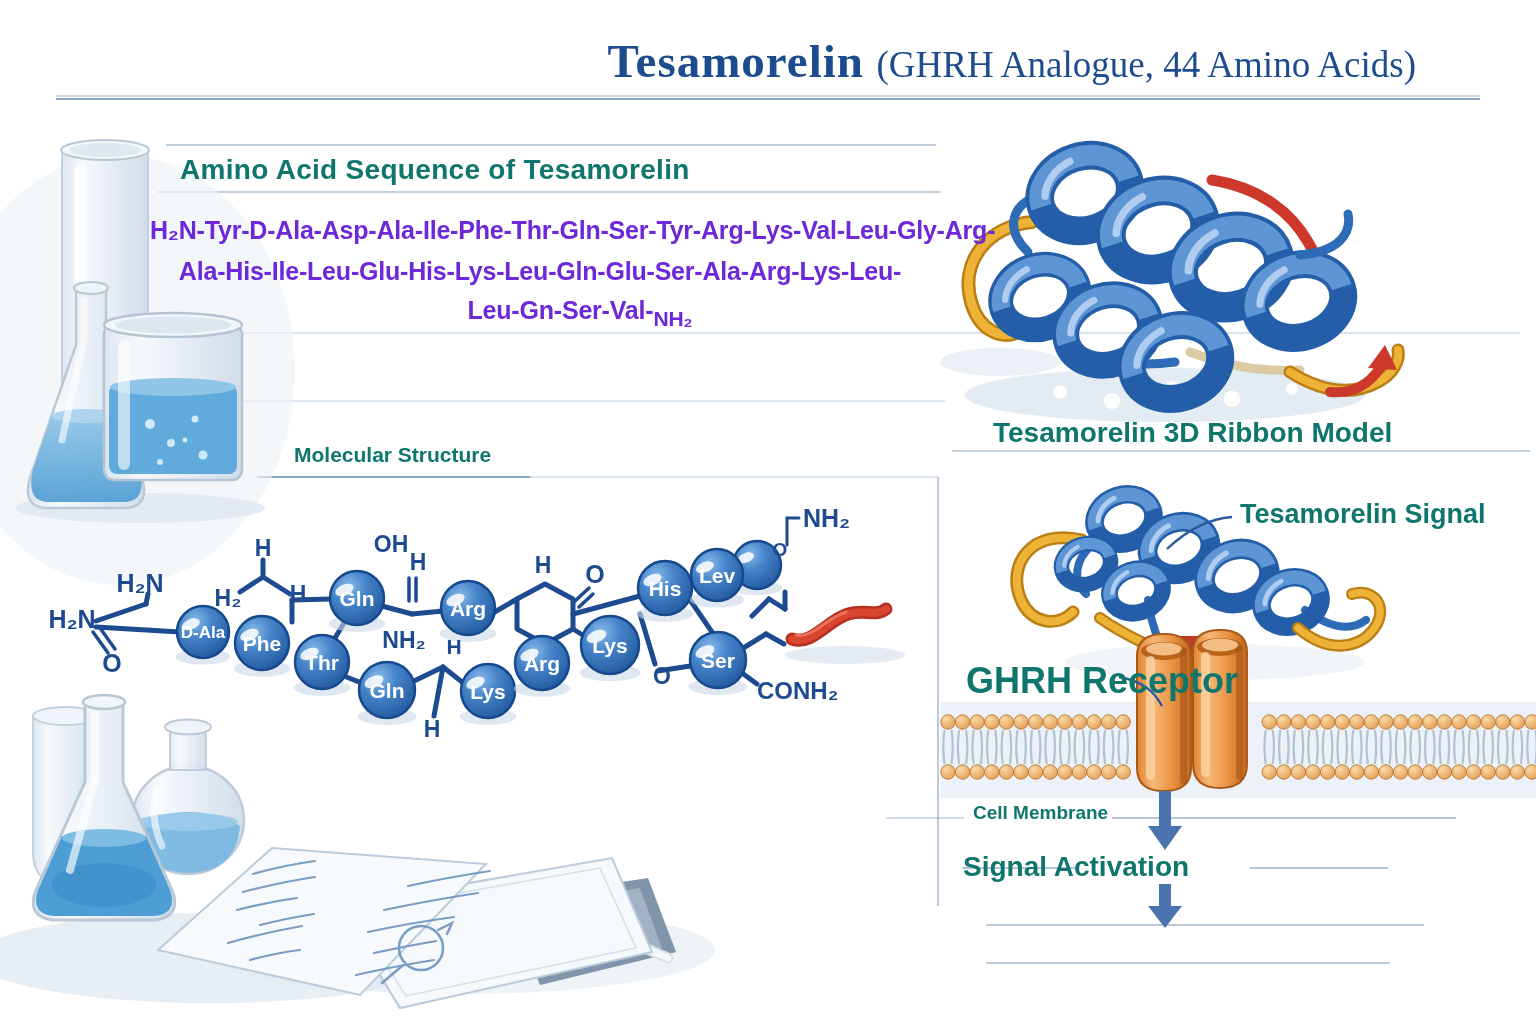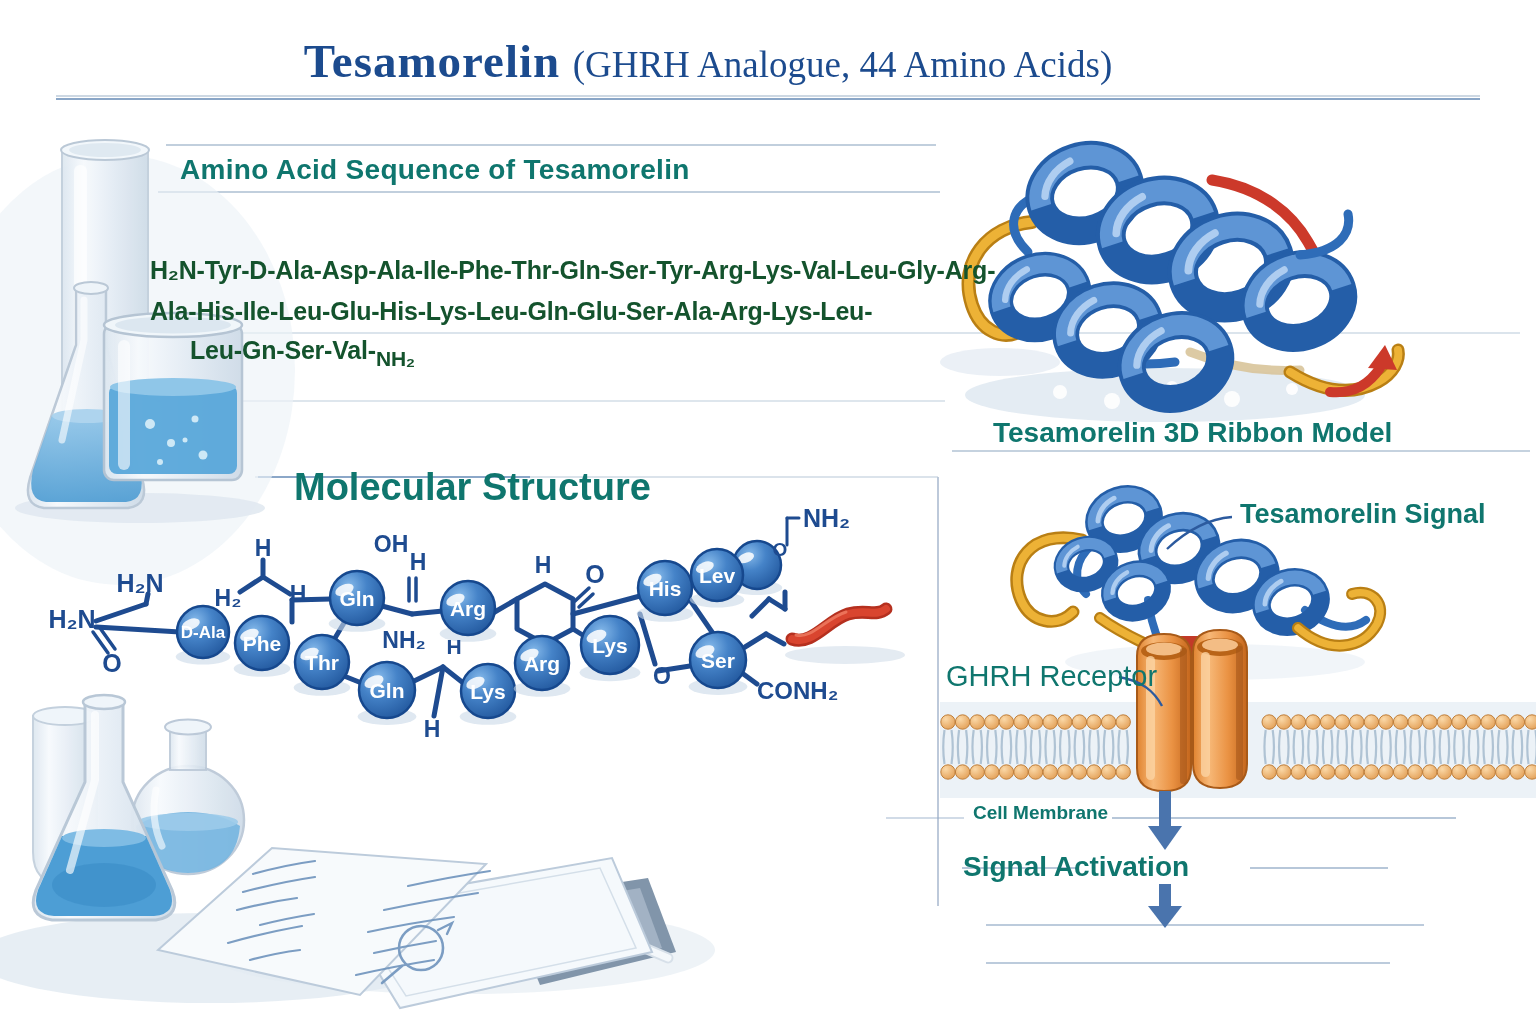--- a/index.html
+++ b/index.html
@@ -1,30 +1,30 @@
 <!DOCTYPE html>
 <html><head>
 <meta charset="utf-8">
 <style>
   html,body{margin:0;padding:0;background:#fff;}
   #stage{position:relative;width:1536px;height:1024px;background:#ffffff;overflow:hidden;
          font-family:"Liberation Sans",sans-serif;}
   #art{position:absolute;left:0;top:0;width:1536px;height:1024px;}
   .lbl{position:absolute;white-space:nowrap;color:#0f766e;}
-  .title{left:0;top:34px;width:1416px;text-align:center;color:#1c4b8e;}
+  .title{left:0;top:34px;width:1416px;text-align:right;color:#1c4b8e;}
   .t-main{font-family:"Liberation Serif",serif;font-weight:600;font-size:47px;letter-spacing:1px;}
   .t-sub{font-family:"Liberation Serif",serif;font-weight:400;font-size:37px;margin-left:8px;}
   .seq-head{left:180px;top:154px;font-size:28px;font-weight:700;letter-spacing:.3px;}
-  .seq-line{left:150px;width:780px;text-align:left;font-size:25px;font-weight:600;color:#14532d;letter-spacing:-.2px;margin-top:40px;}
+  .seq-line{left:150px;width:780px;text-align:center;font-size:25px;font-weight:600;color:#6d28d9;letter-spacing:-.2px;}
   #seq1{top:216px;} #seq2{top:257px;} #seq3{top:296px;left:190px;}
   .nh2{font-size:21px;vertical-align:-7px;}
-  .struct-label{left:294px;top:443px;font-size:38px;font-weight:700;margin-top:23px;}
+  .struct-label{left:294px;top:443px;font-size:21px;font-weight:700;}
   .ribbon-label{left:993px;top:417px;font-size:28px;font-weight:700;}
   .pep-label{left:1240px;top:499px;font-size:27px;font-weight:700;}
-  .rec-label{left:946px;top:660px;font-size:29px;font-weight:400;}
+  .rec-label{left:966px;top:660px;font-size:36px;font-weight:700;}
   .mem-label{left:973px;top:802px;font-size:19px;font-weight:700;}
   .sig-label{left:963px;top:851px;width:404px;text-align:left;font-size:28px;font-weight:700;}
   .camp-label{left:963px;top:928px;width:406px;text-align:center;font-size:26px;font-weight:700;}
 </style>
 </head>
 <body>
 
 <div id="stage">
 
 <svg id="art" viewBox="0 0 1536 1024">

